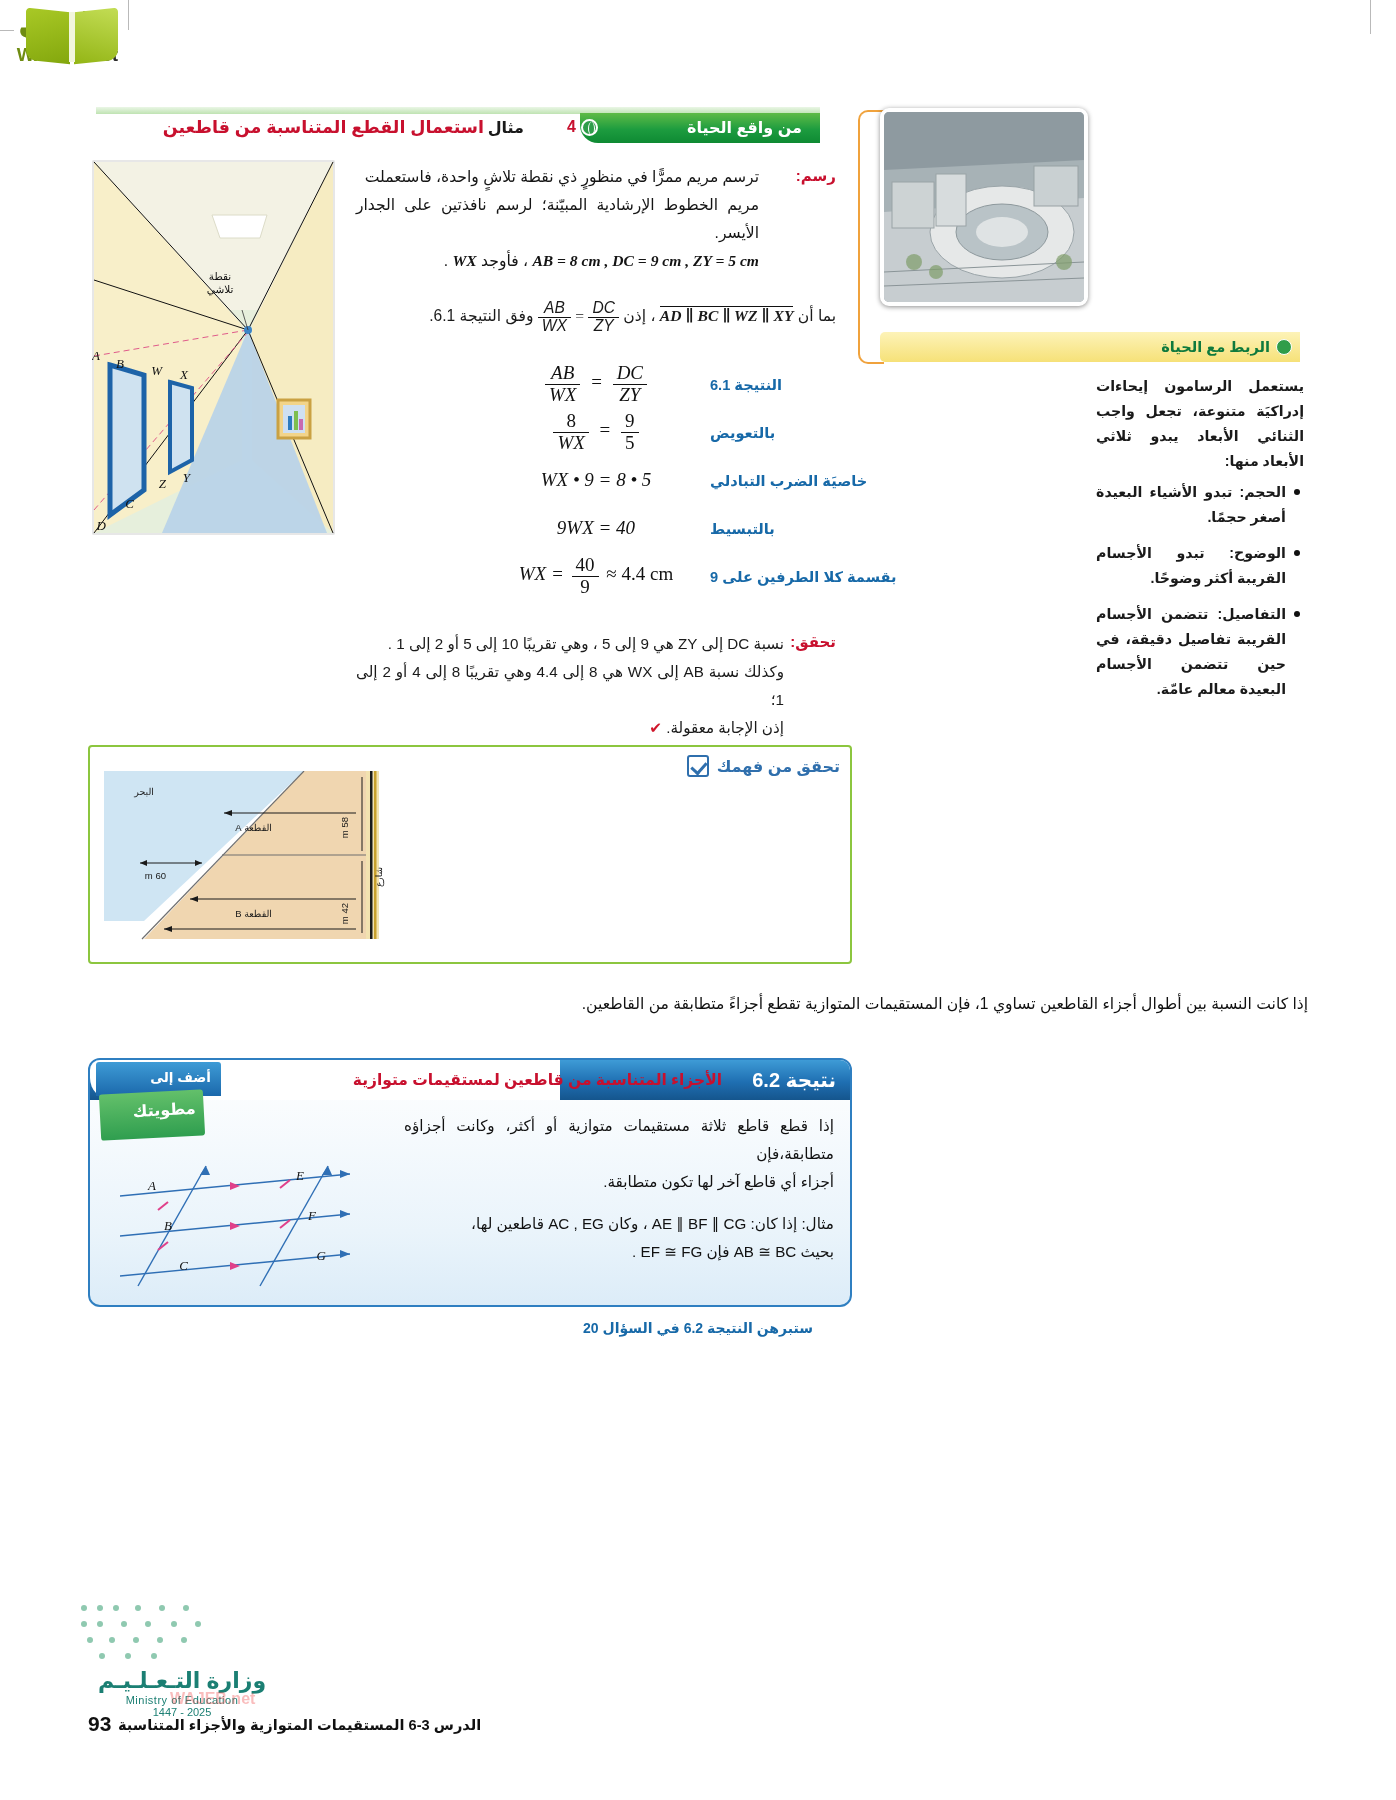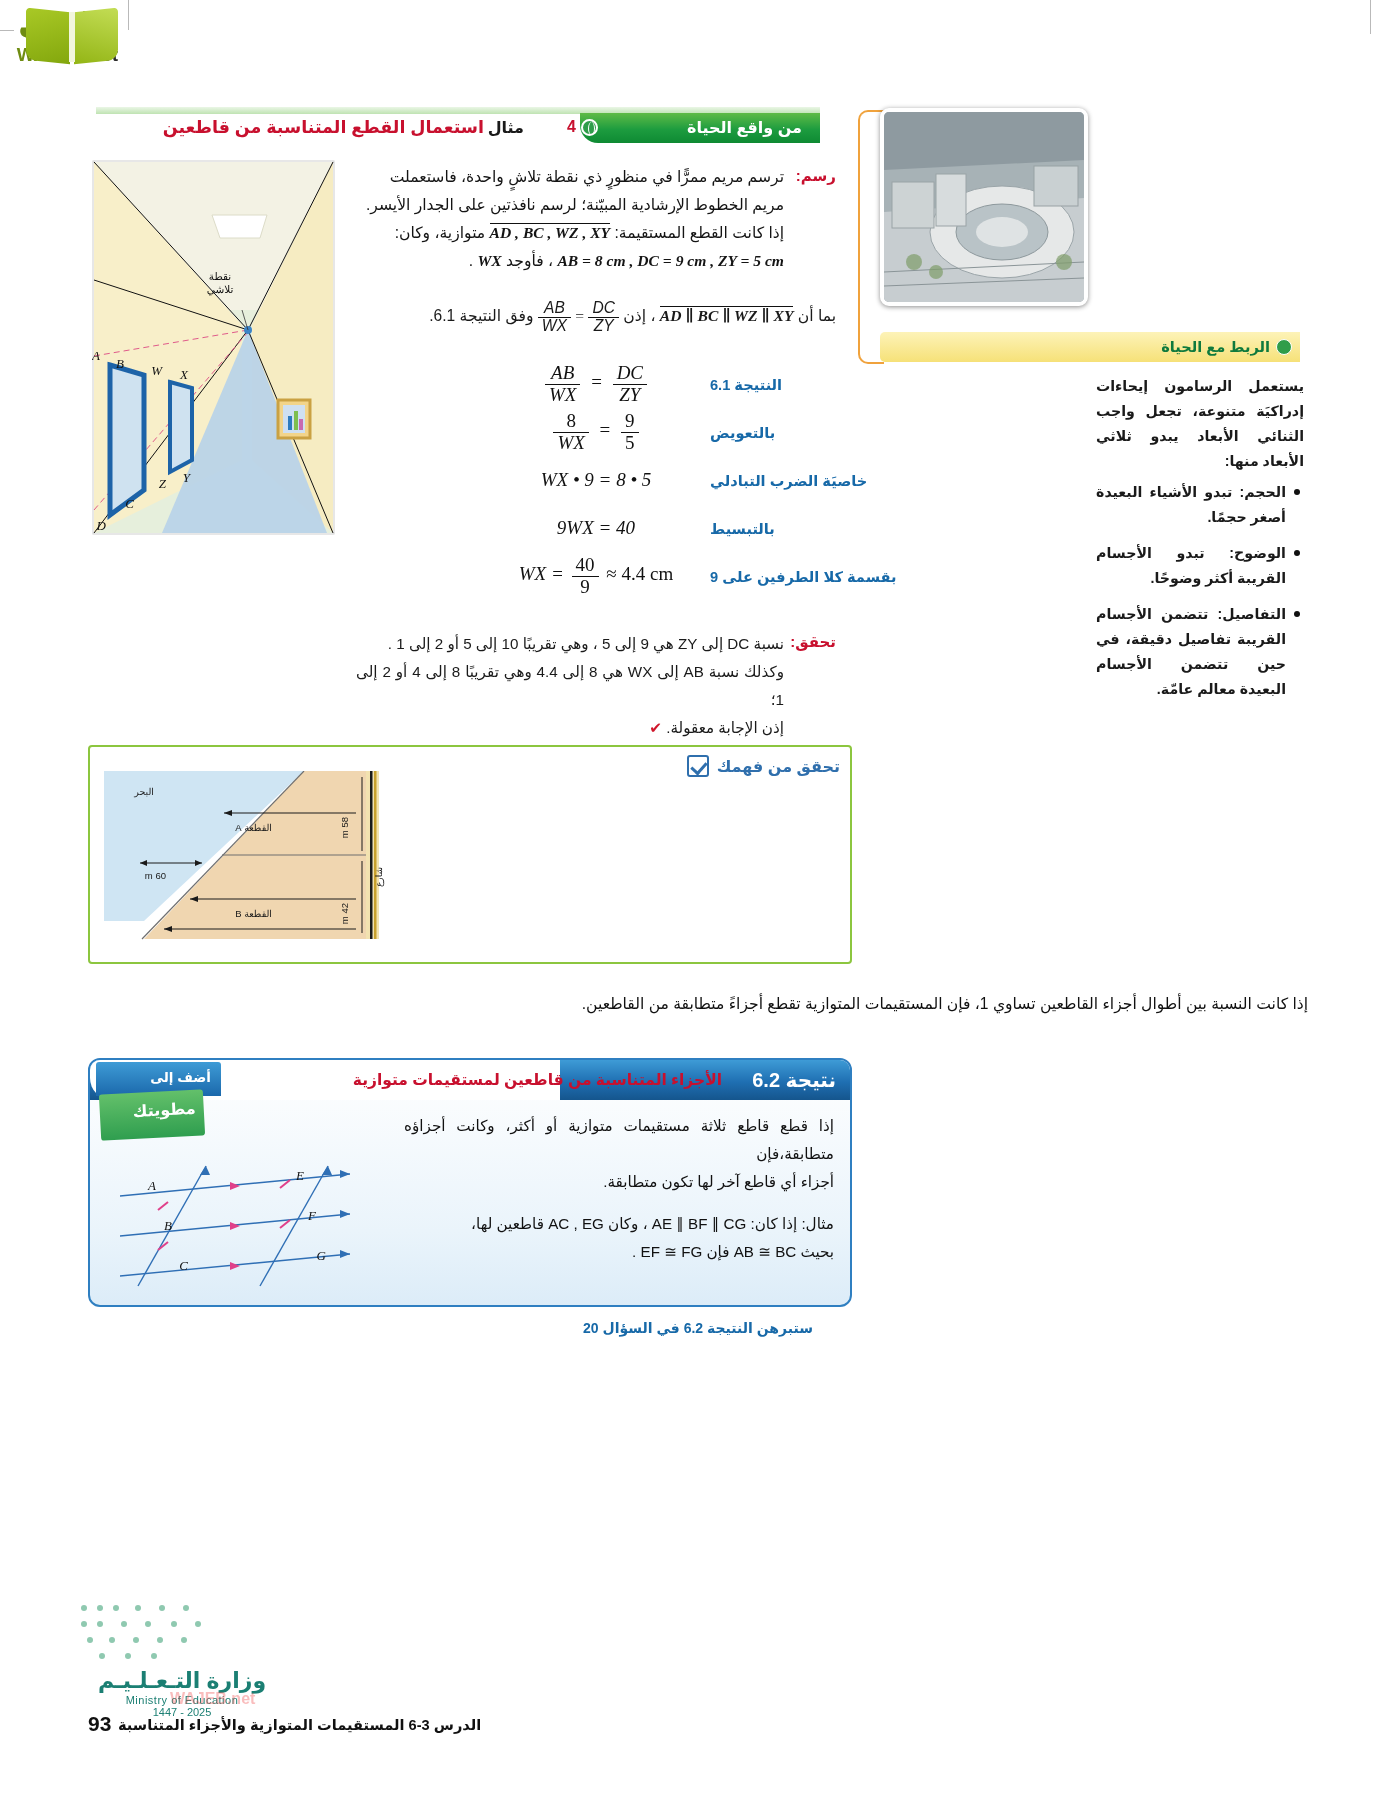--- a/index.html
+++ b/index.html
@@ -73,21 +73,21 @@
   
   .fig1{position:absolute;left:92px;top:160px;width:243px;height:375px;
         background:#ffffff;}
 
   
   .prob{position:absolute;right:560px;top:163px;width:480px;}
   .prob .lbl{
     position:absolute;right:0px;top:4px;font-size:15px;font-weight:bold;color:#c8102e;text-align:center;
   }
   .prob .body{
-    margin-right:52px;font-size:15.6px;line-height:28px;text-align:justify;color:#141414;
+    margin-right:77px;font-size:15.6px;line-height:28px;text-align:justify;color:#141414;
   }
   .mv{font-family:"Liberation Serif","DejaVu Serif",serif;font-style:italic;font-weight:bold;}
   .mseg{font-family:"Liberation Serif","DejaVu Serif",serif;font-style:italic;font-weight:bold;
         border-top:1.4px solid #111;padding-top:0px;}
 
   .becauseline{
     position:absolute;right:560px;top:300px;width:470px;font-size:15.6px;line-height:30px;
     text-align:right;direction:rtl;
   }
 
@@ -351,25 +351,20 @@
         <text x="128" y="133">تلاشي</text>
       </g>
     </svg>
   </div>
 
   <div class="prob">
     <div class="lbl">رسم:</div>
     <div class="body">
       <div>ترسم مريم ممرًّا في منظورٍ ذي نقطة تلاشٍ واحدة، فاستعملت</div>
       <div>مريم الخطوط الإرشادية المبيّنة؛ لرسم نافذتين على الجدار الأيسر.</div>
-      <div>
-        <span>إذا كانت القطع المستقيمة:</span>
-        <span class="mseg" dir="ltr">AD , BC , WZ , XY</span>
-        <span>متوازية، وكان:</span>
-      </div>
       <div>
         <span class="mv" dir="ltr">AB = 8 cm , DC = 9 cm , ZY = 5 cm</span>
         <span>، فأوجد</span>
         <span class="mv" dir="ltr">WX</span>
         <span>.</span>
       </div>
     </div>
   </div>
 
   <div class="becauseline">

